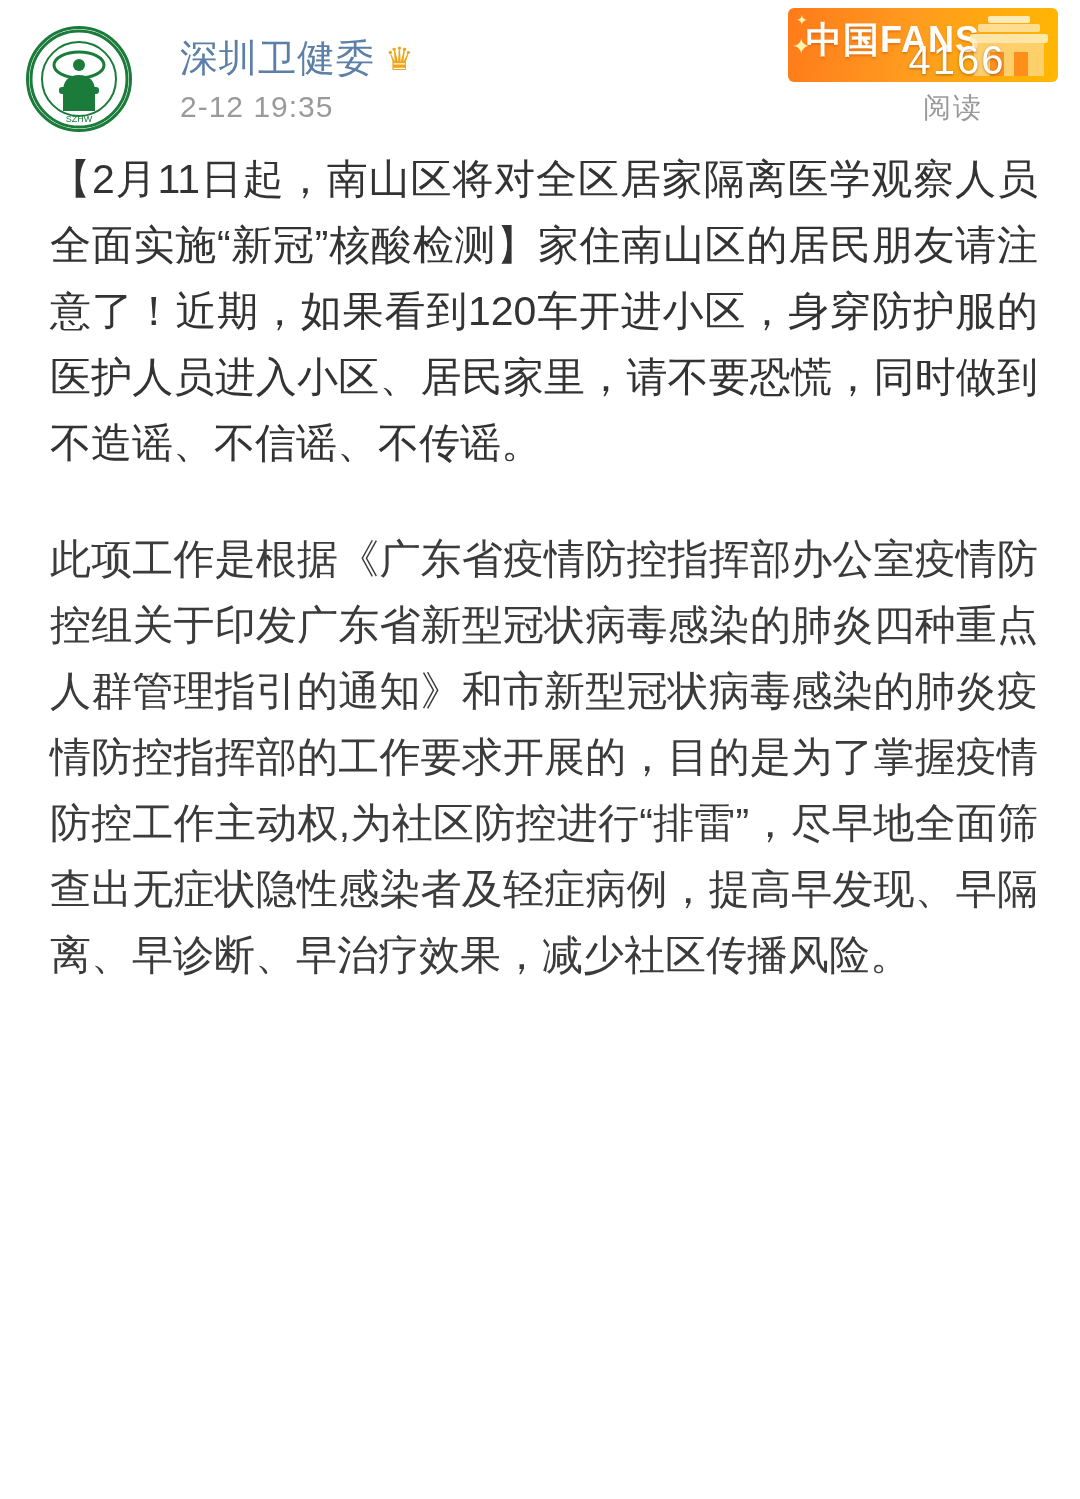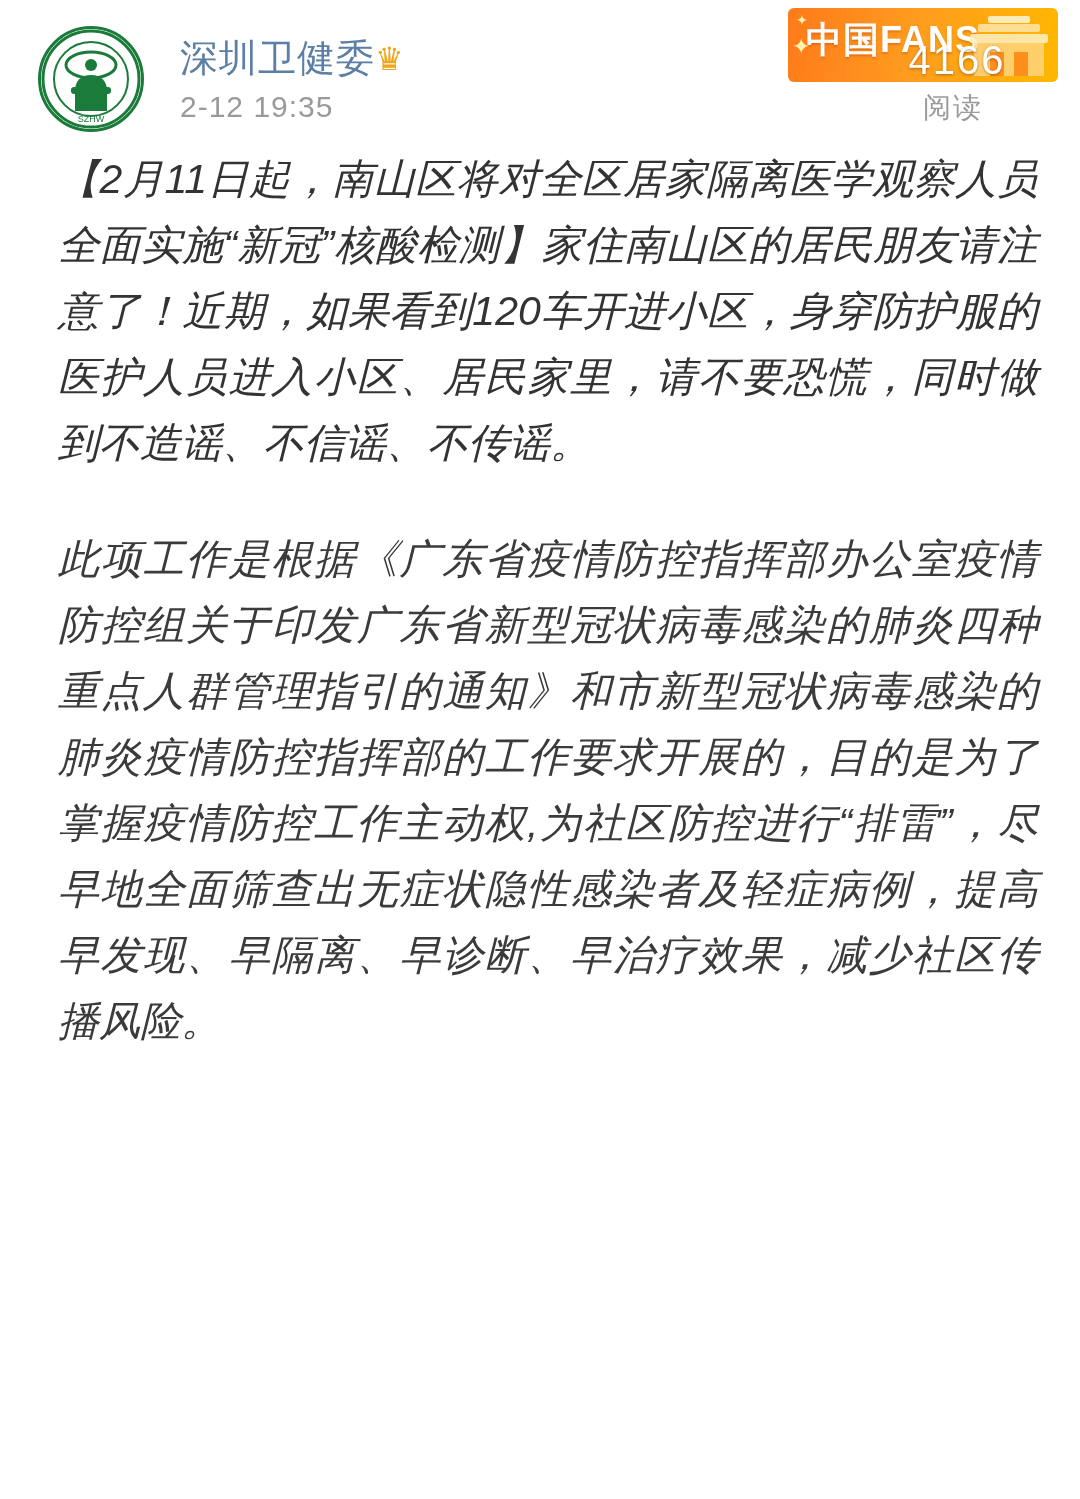--- a/index.html
+++ b/index.html
@@ -22,21 +22,21 @@
 
   
   .header {
     position: relative;
     padding: 26px 0 0 0;
     height: 120px;
     box-sizing: border-box;
   }
   .avatar {
     position: absolute;
-    left: 38px;
+    left: 26px;
     top: 26px;
     width: 106px;
     height: 106px;
     border-radius: 50%;
     background: #ffffff;
     border: 3px solid #1b7b3a;
     box-sizing: border-box;
     overflow: hidden;
   }
   .avatar-inner {
@@ -46,20 +46,21 @@
   }
   .avatar svg { display: block; }
   .account-block {
     position: absolute;
     left: 180px;
     top: 36px;
   }
   .account-name-row {
     display: flex;
     align-items: center;
+    gap: 10px;
   }
   .account-name {
     font-size: 38px;
     color: #5b7fa6;
     letter-spacing: 1px;
     line-height: 1.2;
   }
   .crown-icon {
     display: inline-block;
     font-size: 32px;
@@ -142,24 +143,23 @@
   
   .article {
     padding: 26px 42px 40px 42px;
   }
   .para {
     font-size: 41px;
     line-height: 66px;
     color: #3b3b3b;
     text-align: justify;
     text-justify: inter-ideograph;
-    margin: 0 0 50px 16px;
+    margin: 0 0 50px 8px;
     letter-spacing: 0px;
     font-family: "Liberation Sans", sans-serif;
-    font-style: italic;
   }
   .para:last-child { margin-bottom: 0; }
   .para.lead {
     color: #333333;
   }
 </style>
 </head>
 <body>
 
 <div class="page">

